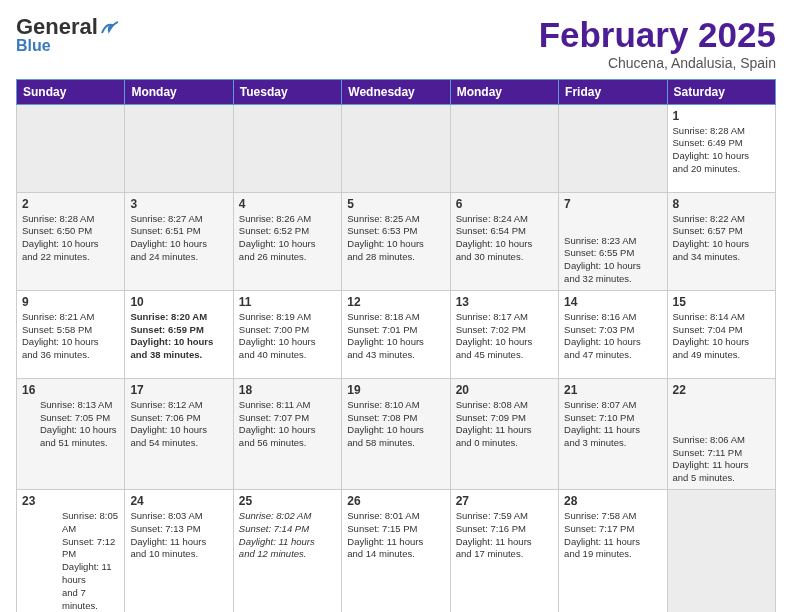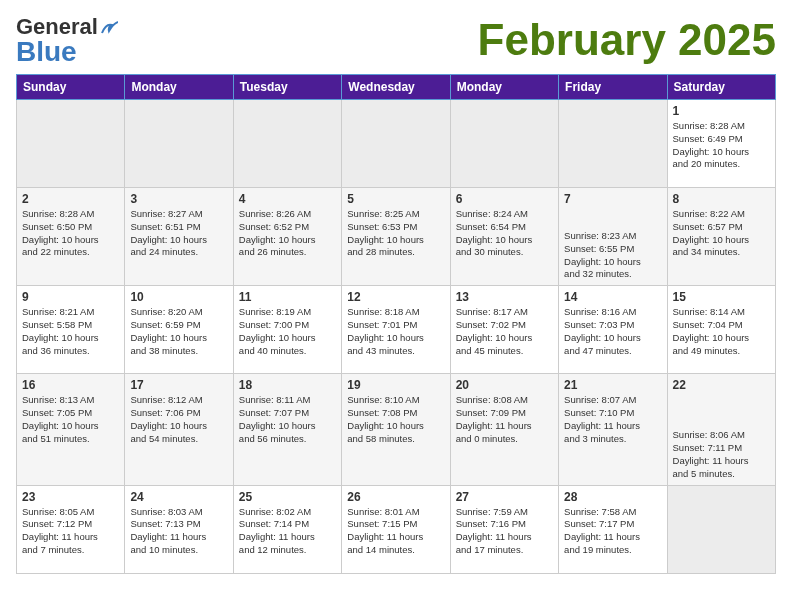--- a/index.html
+++ b/index.html
@@ -31,23 +31,23 @@
       width: 18px;
       height: 14px;
       display: inline-block;
       margin-left: 2px;
       vertical-align: middle;
     }
     .title-block {
       text-align: right;
     }
     .calendar-title {
-      font-size: 44px;
+      font-size: 35px;
       font-weight: bold;
-      color: #4d7c0f;
+      color: #4c1d95;
       line-height: 1.1;
     }
     .calendar-subtitle {
       font-size: 14px;
       color: #555;
     }
     table {
       width: 100%;
       border-collapse: collapse;
     }
@@ -92,24 +92,25 @@
 
 <div class="header">
   <div class="logo">
     <div style="display:flex;align-items:center;">
       <span class="logo-text">
         <span>General</span><svg class="logo-icon" viewBox="0 0 18 14" fill="none" xmlns="http://www.w3.org/2000/svg">
             <path d="M2 12 Q6 2 12 4 Q8 6 9 10 Q13 3 18 1" stroke="#3a7abf" stroke-width="2" fill="none"></path>
           </svg>
       </span>
     </div>
-    <span class="logo-text" style="color:#3a7abf;font-size:28px;">Blue</span>
+    <span class="logo-text" style="color:#3a7abf;font-size:16px;">Blue</span>
   </div>
   <div class="title-block">
     <div class="calendar-title">February 2025</div>
+    <div class="calendar-subtitle">Chucena, Andalusia, Spain</div>
   </div>
 </div>
 
 <table>
   <thead>
     <tr id="weekday-header">
         <th>Sunday</th>
         <th>Monday</th>
         <th>Tuesday</th>
         <th>Wednesday</th>
@@ -188,21 +189,21 @@
       <tr>
         <td>
           <span class="day-num">9</span>
           <div class="day-info" style="white-space: pre-line;">Sunrise: 8:21 AM
 Sunset: 5:58 PM
 Daylight: 10 hours
 and 36 minutes.</div>
         </td>
         <td>
           <span class="day-num">10</span>
-          <div class="day-info" style="white-space: pre-line;">Sunrise: 8:20 AM
+          <div class="day-info" style="white-space: pre-line; font-weight: bold;">Sunrise: 8:20 AM
 Sunset: 6:59 PM
 Daylight: 10 hours
 and 38 minutes.</div>
         </td>
         <td>
           <span class="day-num">11</span>
           <div class="day-info" style="white-space: pre-line;">Sunrise: 8:19 AM
 Sunset: 7:00 PM
 Daylight: 10 hours
 and 40 minutes.</div>
@@ -232,21 +233,21 @@
           <span class="day-num">15</span>
           <div class="day-info" style="white-space: pre-line;">Sunrise: 8:14 AM
 Sunset: 7:04 PM
 Daylight: 10 hours
 and 49 minutes.</div>
         </td>
       </tr>
       <tr>
         <td>
           <span class="day-num">16</span>
-          <div class="day-info" style="white-space: pre-line;">Sunrise: 8:13 AM
+          <div class="day-info" style="white-space: pre-line; margin-left: 18px;">Sunrise: 8:13 AM
 Sunset: 7:05 PM
 Daylight: 10 hours
 and 51 minutes.</div>
         </td>
         <td>
           <span class="day-num">17</span>
           <div class="day-info" style="white-space: pre-line;">Sunrise: 8:12 AM
 Sunset: 7:06 PM
 Daylight: 10 hours
 and 54 minutes.</div>
@@ -283,35 +284,35 @@
           <span class="day-num">22</span>
           <div class="day-info" style="white-space: pre-line; margin-top: 37px;">Sunrise: 8:06 AM
 Sunset: 7:11 PM
 Daylight: 11 hours
 and 5 minutes.</div>
         </td>
       </tr>
       <tr>
         <td>
           <span class="day-num">23</span>
-          <div class="day-info" style="white-space: pre-line;">Sunrise: 8:05 AM
+          <div class="day-info" style="white-space: pre-line; margin-left: 40px;">Sunrise: 8:05 AM
 Sunset: 7:12 PM
 Daylight: 11 hours
 and 7 minutes.</div>
         </td>
         <td>
           <span class="day-num">24</span>
           <div class="day-info" style="white-space: pre-line;">Sunrise: 8:03 AM
 Sunset: 7:13 PM
 Daylight: 11 hours
 and 10 minutes.</div>
         </td>
         <td>
           <span class="day-num">25</span>
-          <div class="day-info" style="white-space: pre-line;">Sunrise: 8:02 AM
+          <div class="day-info" style="white-space: pre-line; font-style: italic;">Sunrise: 8:02 AM
 Sunset: 7:14 PM
 Daylight: 11 hours
 and 12 minutes.</div>
         </td>
         <td>
           <span class="day-num">26</span>
           <div class="day-info" style="white-space: pre-line;">Sunrise: 8:01 AM
 Sunset: 7:15 PM
 Daylight: 11 hours
 and 14 minutes.</div>

